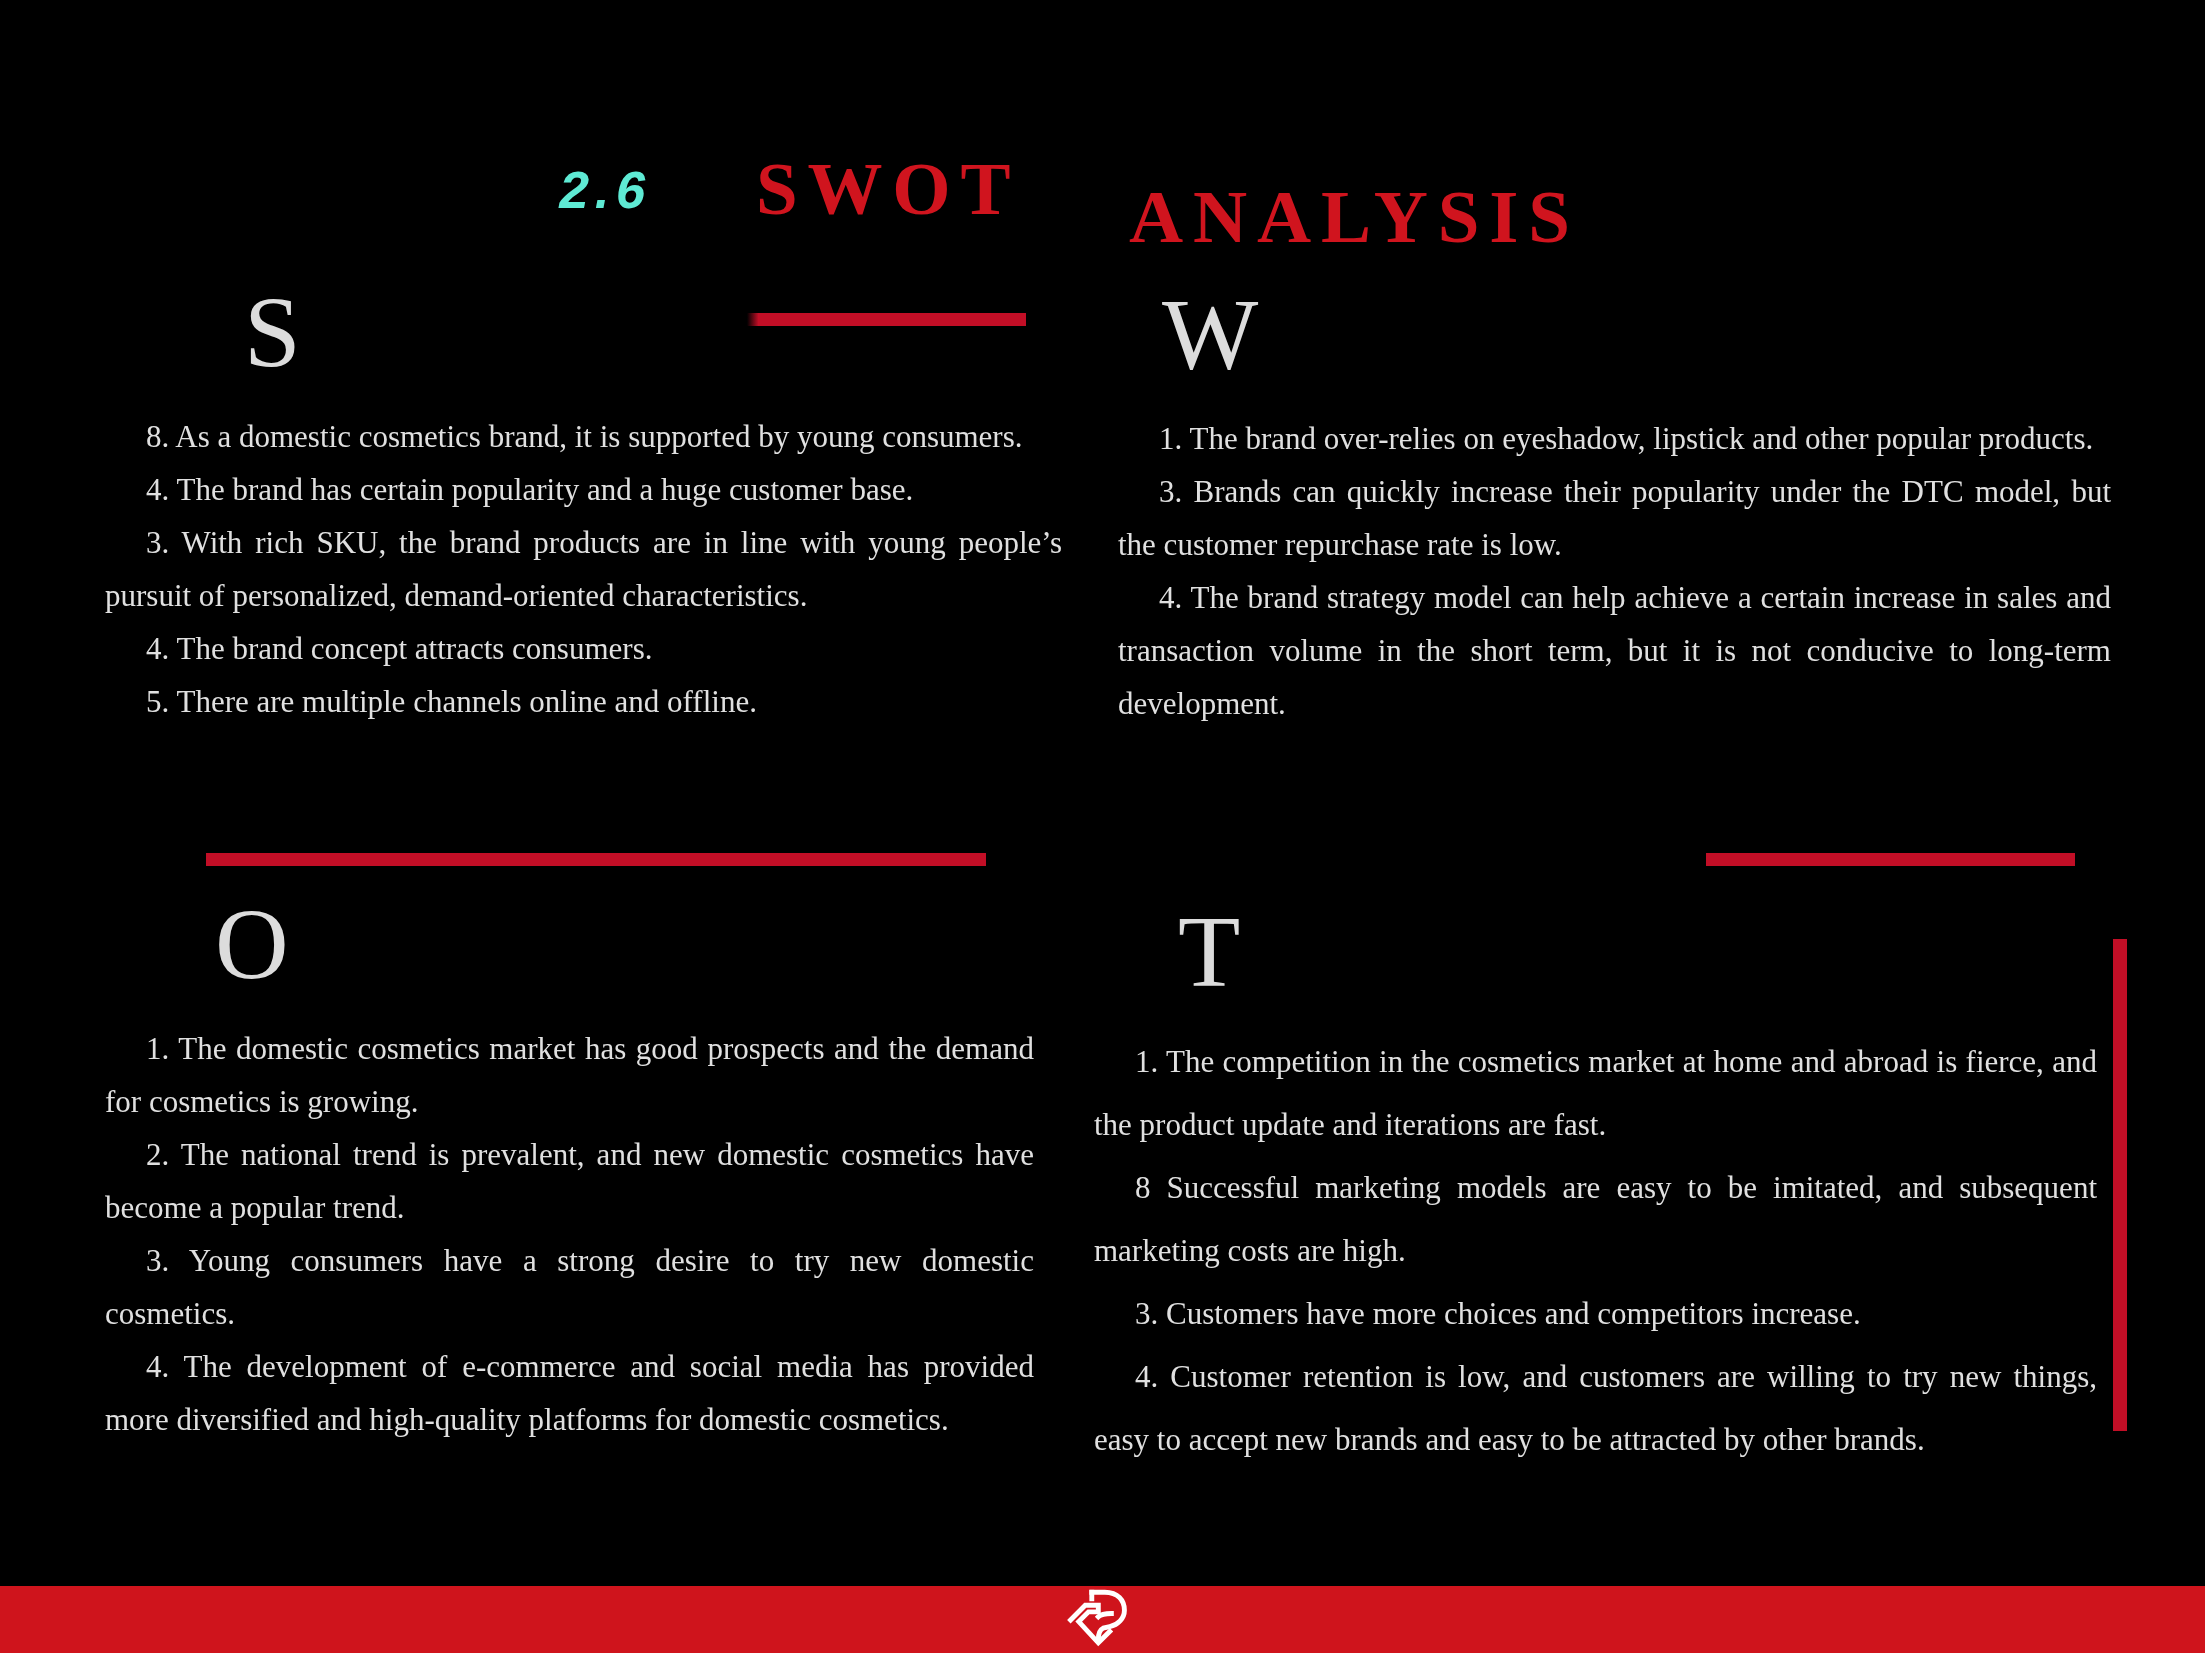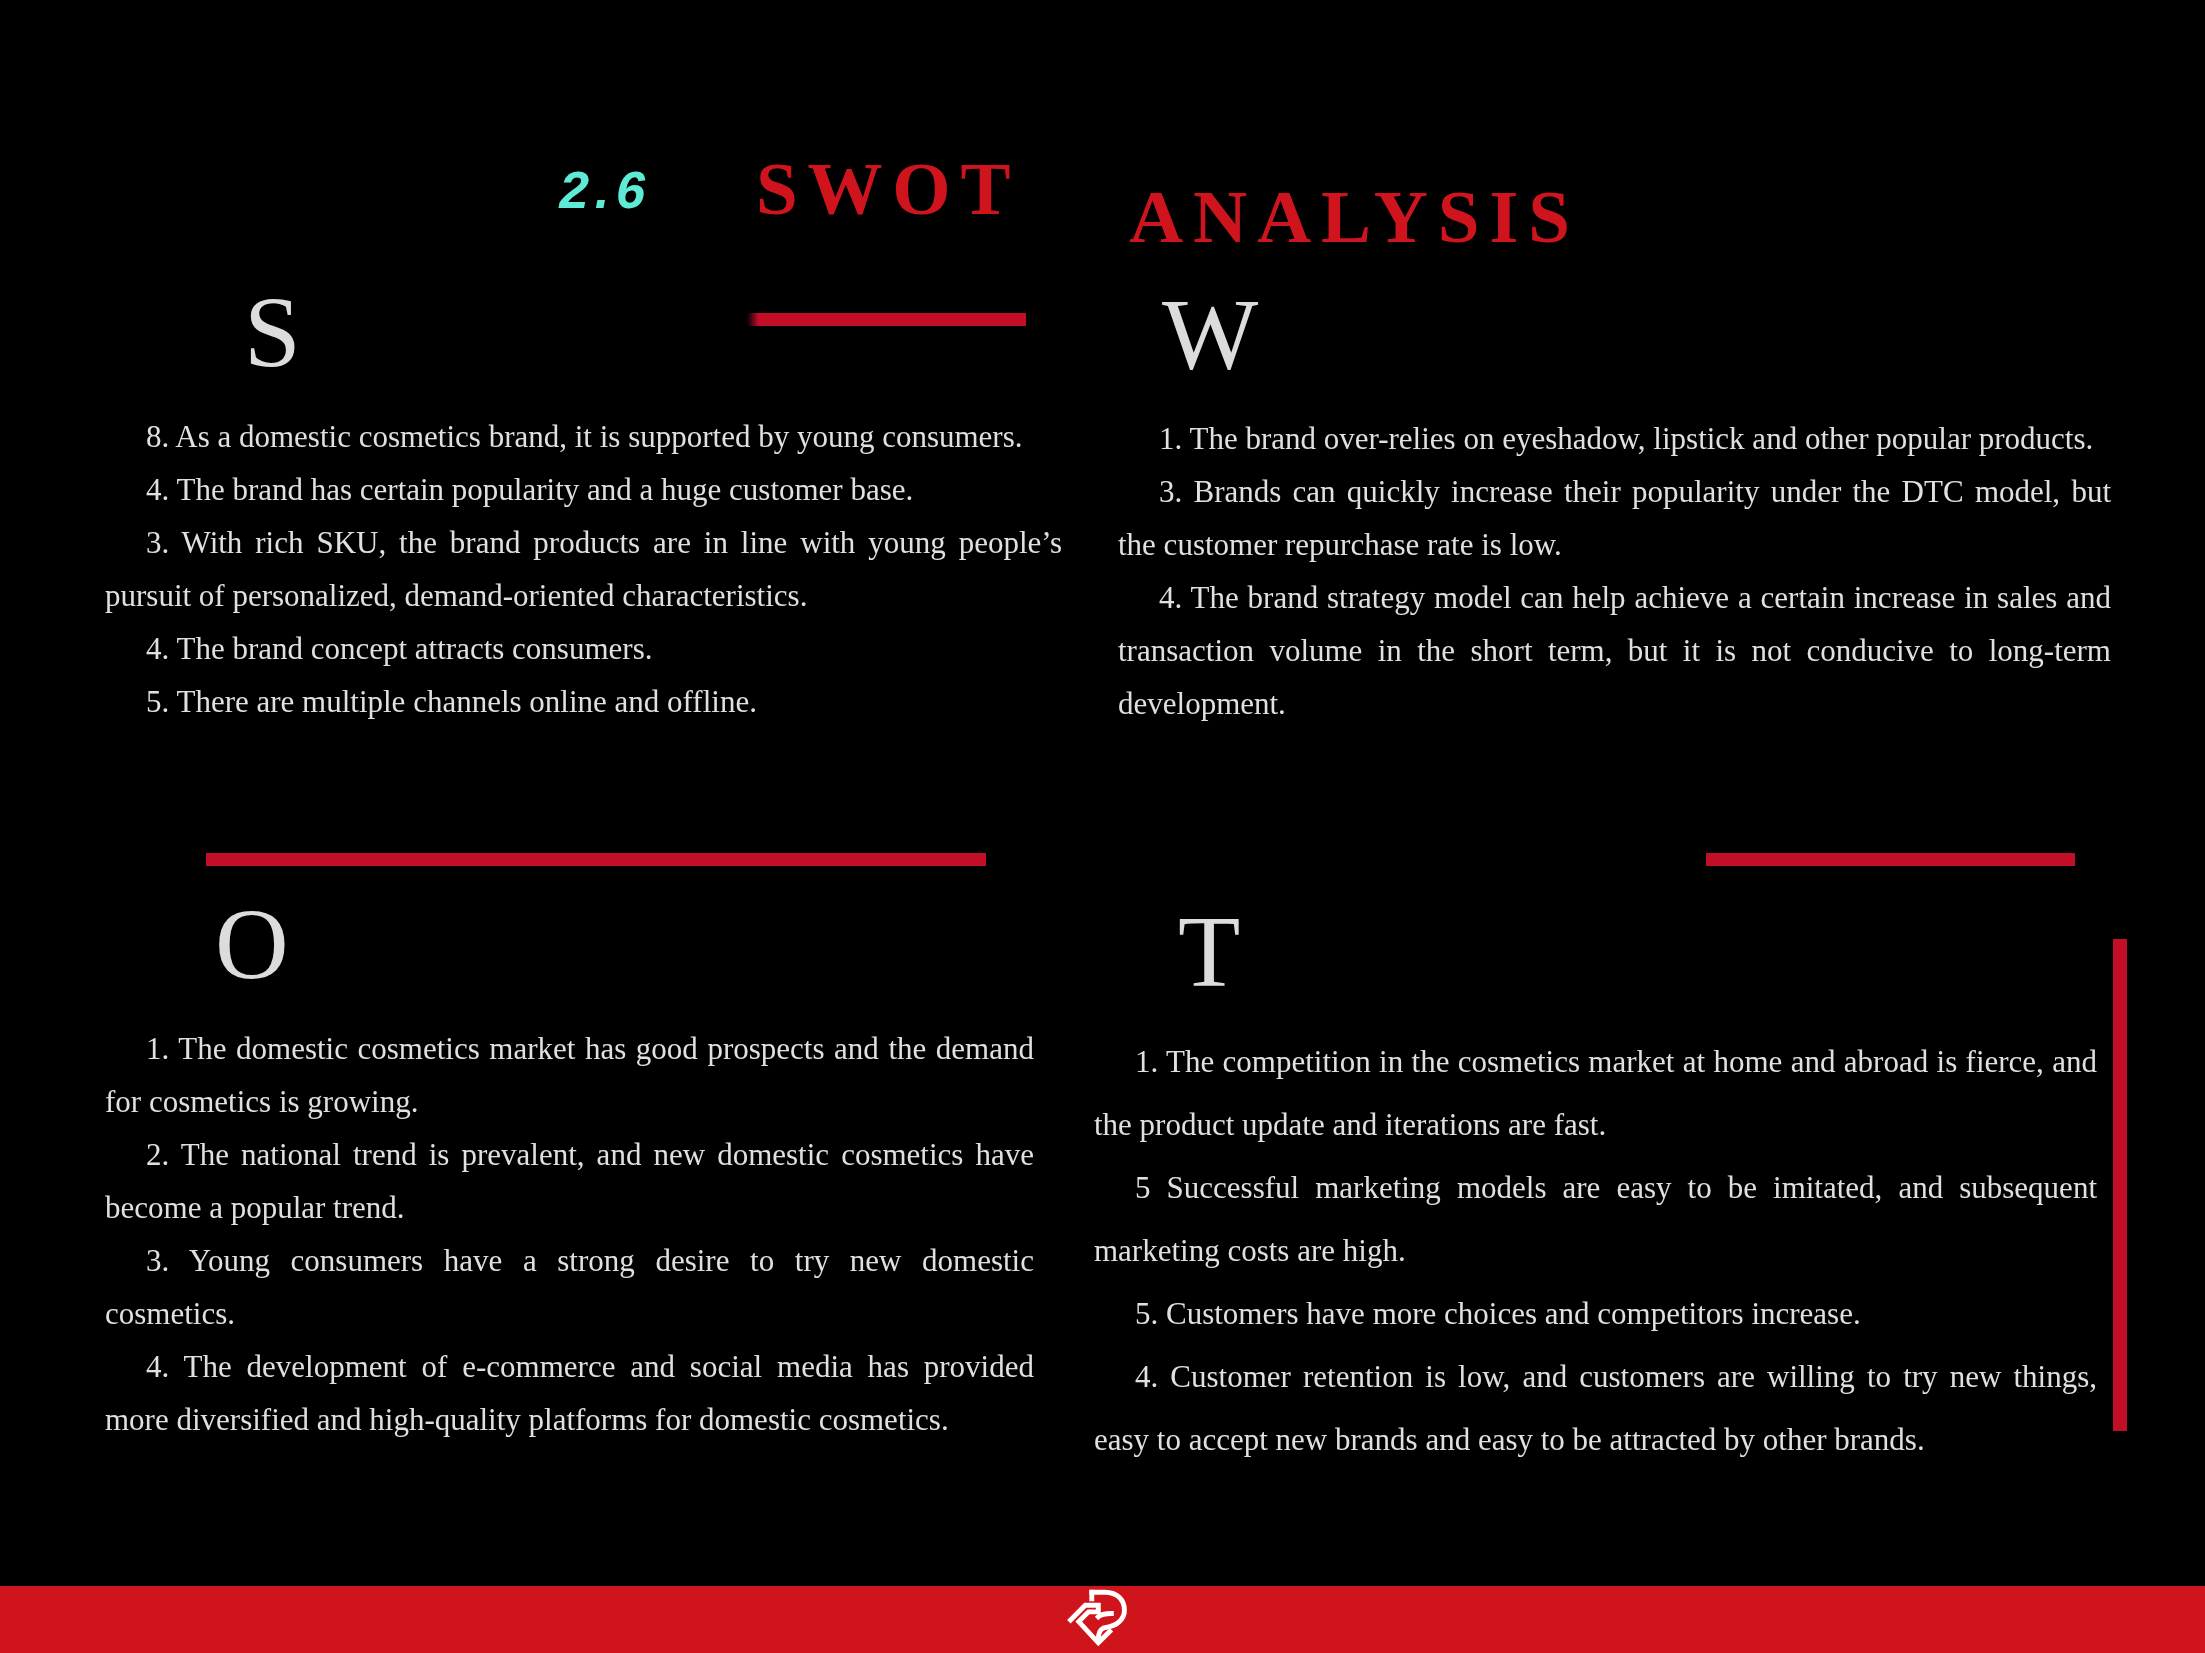--- a/index.html
+++ b/index.html
@@ -128,22 +128,22 @@
 <div class="text-block block-o">
   <p>1. The domestic cosmetics market has good prospects and the demand for cosmetics is growing.</p>
   <p>2. The national trend is prevalent, and new domestic cosmetics have become a popular trend.</p>
   <p>3. Young consumers have a strong desire to try new domestic cosmetics.</p>
   <p>4. The development of e-commerce and social media has provided more diversified and high-quality platforms for domestic cosmetics.</p>
 </div>
 
 <div class="big-letter letter-t">T</div>
 <div class="text-block block-t">
   <p>1. The competition in the cosmetics market at home and abroad is fierce, and the product update and iterations are fast.</p>
-  <p>5 Successful marketing models are easy to be imitated, and subsequent marketing costs are high.</p>
-  <p>5. Customers have more choices and competitors increase.</p>
+  <p>8 Successful marketing models are easy to be imitated, and subsequent marketing costs are high.</p>
+  <p>3. Customers have more choices and competitors increase.</p>
   <p>4. Customer retention is low, and customers are willing to try new things, easy to accept new brands and easy to be attracted by other brands.</p>
 </div>
 
 <div class="footer">
   <svg class="footer-logo" viewBox="0 0 74 76" xmlns="http://www.w3.org/2000/svg">
     <g fill="none" stroke="#ffffff" stroke-width="6" stroke-linejoin="miter" stroke-linecap="square">
 
       <path d="M4 38 L22 20 L38 20 L38 28 L26 28 L14 40 L38 66 L52 52"></path>
 
       <path d="M30 4 L46 4 C62 4 70 14 70 26 C70 36 62 44 52 46 L44 48 C40 50 38 56 38 62"></path>

